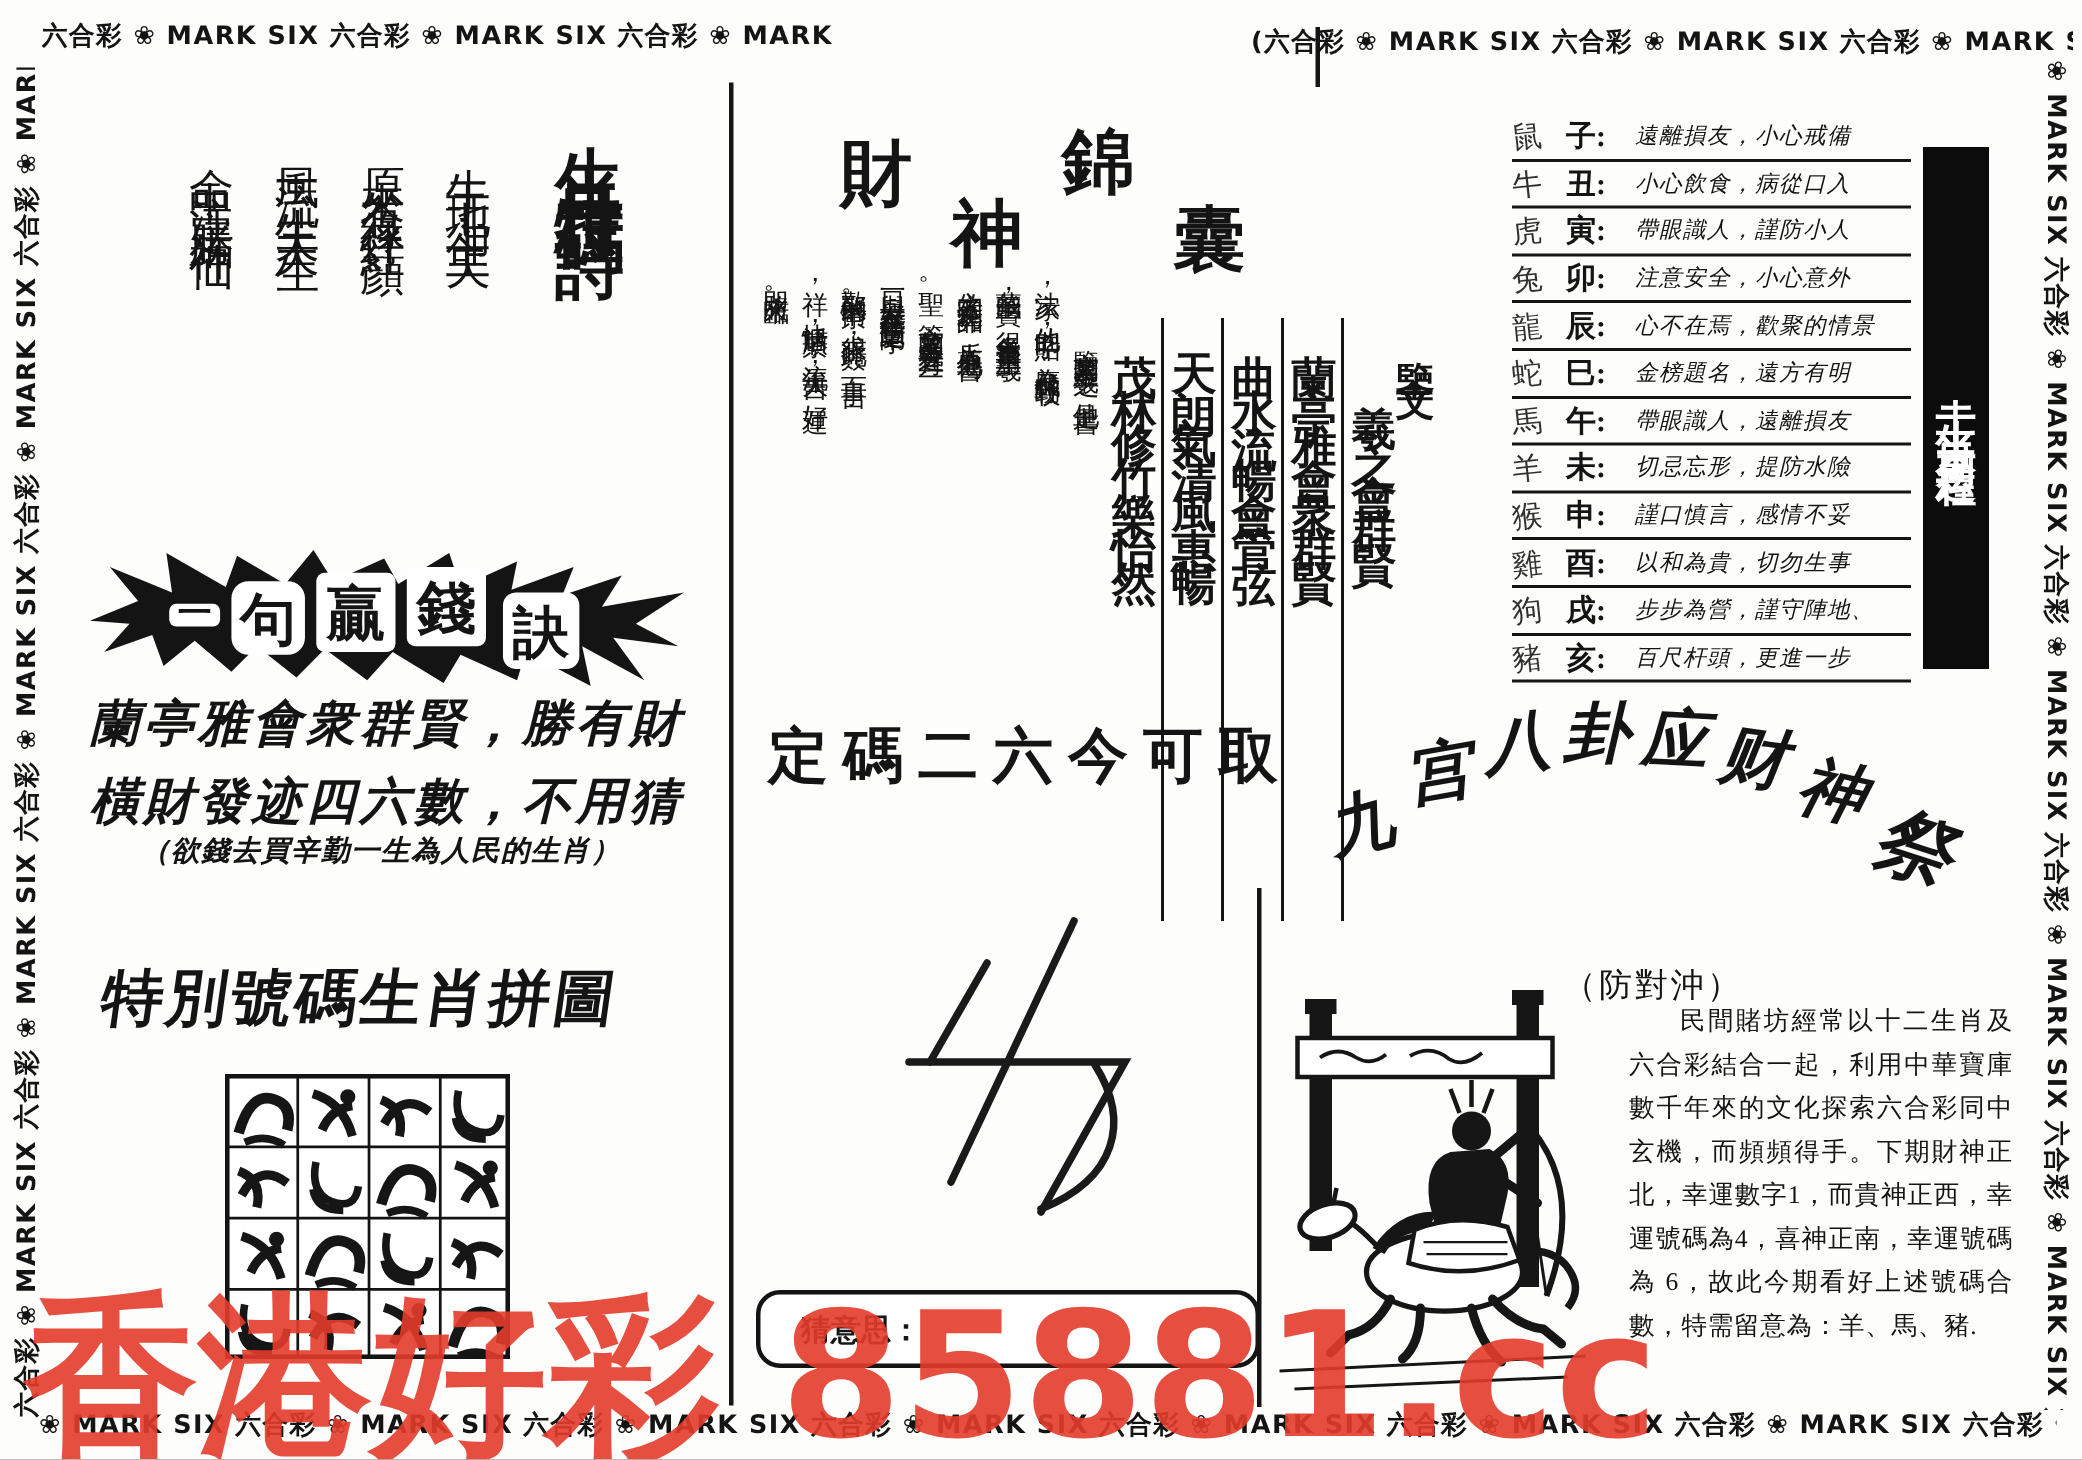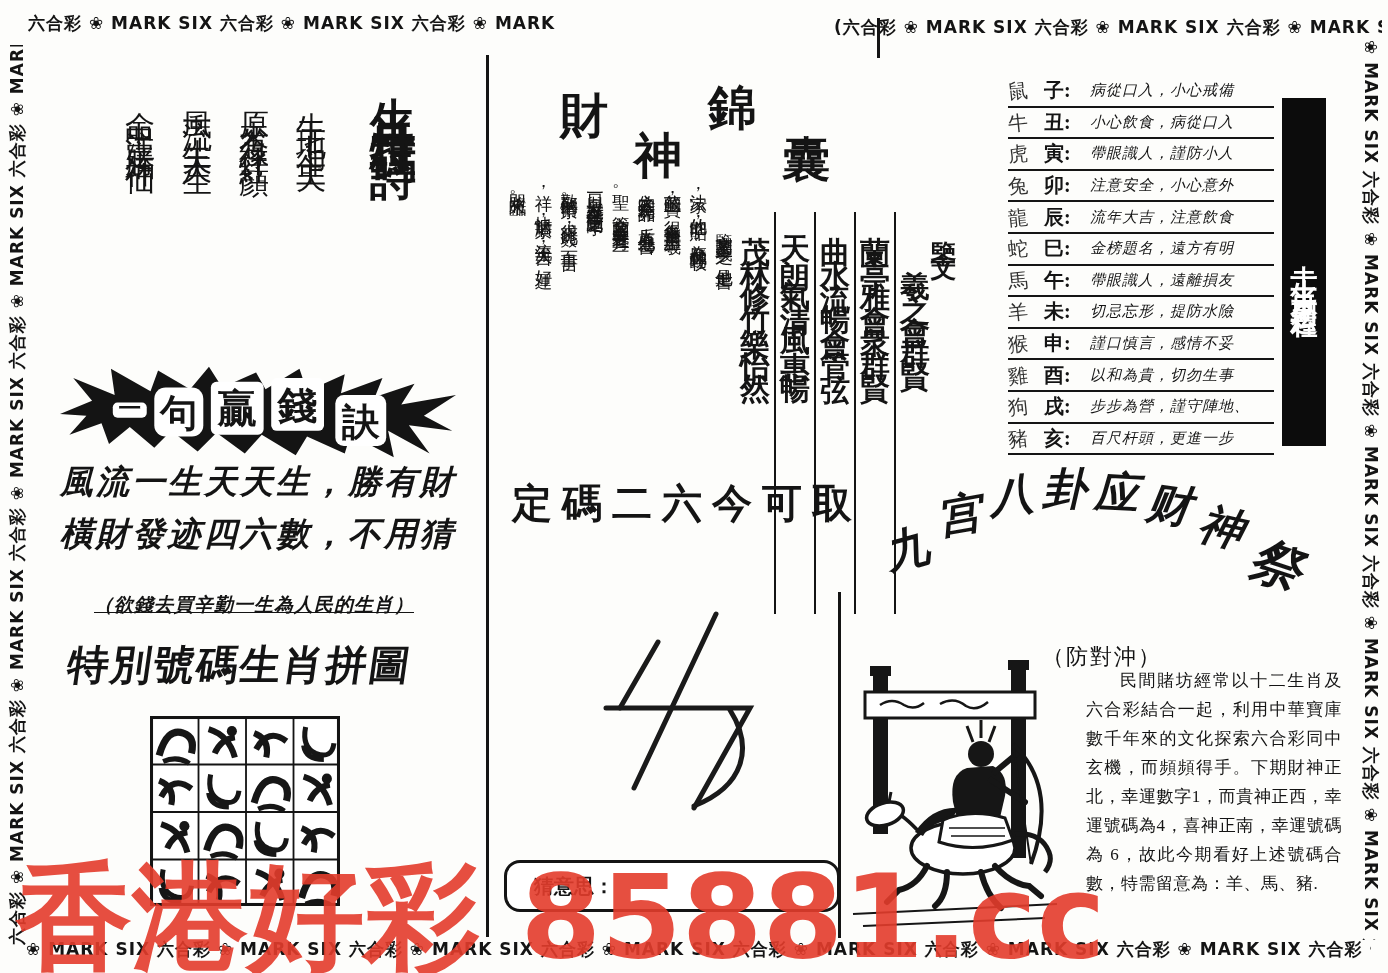--- a/index.html
+++ b/index.html
@@ -20,21 +20,21 @@
   .vline1{left:486px;top:55px;width:3px;height:882px;background:#141414;}
   .vline2{left:838px;top:592px;width:3px;height:346px;background:#141414;}
   
   .poem-title{left:362px;top:60px;height:330px;writing-mode:vertical-rl;
       font:700 46px "Liberation Serif",serif;letter-spacing:14px;}
   .poem{left:108px;top:88px;width:232px;height:310px;writing-mode:vertical-rl;white-space:pre-line;
       font:30px "Liberation Serif",serif;line-height:57px;letter-spacing:9px;}
   .banner{left:60px;top:364px;}
   .tip1{left:60px;top:460px;font:italic 600 33px "Liberation Serif",serif;letter-spacing:3px;}
   .tip2{left:60px;top:512px;font:italic 600 33px "Liberation Serif",serif;letter-spacing:3px;}
-  .tipnote{left:94px;top:592px;font:italic 600 19px "Liberation Serif",serif;letter-spacing:1px;text-decoration:underline;}
+  .tipnote{left:94px;top:554px;font:italic 600 19px "Liberation Serif",serif;letter-spacing:1px;}
   .puzzle-title{left:68px;top:638px;font:700 41px "Liberation Sans",sans-serif;
       transform:skewX(-8deg);letter-spacing:2px;}
   .puzzle{left:150px;top:716px;}
   
   .headline{left:560px;top:78px;width:300px;display:flex;gap:26px;}
   .headline .ch{display:inline-block;font:600 48px "Liberation Serif",serif;}
   .headline .ch:nth-child(1){transform:translateY(6px);}
   .headline .ch:nth-child(2){transform:translateY(46px);}
   .headline .ch:nth-child(3){transform:translateY(-2px);}
   .headline .ch:nth-child(4){transform:translateY(50px);}
@@ -112,21 +112,21 @@
       <rect x="224" y="12" width="56" height="56" rx="6" fill="#fff"></rect>
       <rect x="292" y="30" width="54" height="54" rx="9" fill="#fff"></rect>
       <text x="74" y="52" text-anchor="middle" font-size="24" font-weight="bold" fill="#141414">一</text>
       <text x="126" y="63" text-anchor="middle" font-size="40" font-weight="bold" fill="#141414">句</text>
       <text x="188" y="59" text-anchor="middle" font-size="42" font-weight="bold" fill="#141414">贏</text>
       <text x="252" y="55" text-anchor="middle" font-size="42" font-weight="bold" fill="#141414">錢</text>
       <text x="319" y="72" text-anchor="middle" font-size="40" font-weight="bold" fill="#141414">訣</text>
     </svg>
   </div>
 
-  <div class="abs tip1">風流一生天天生，勝有財</div>
+  <div class="abs tip1">蘭亭雅會衆群賢，勝有財</div>
   <div class="abs tip2">橫財發迹四六數，不用猜</div>
   <div class="abs tipnote">（欲錢去買辛勤一生為人民的生肖）</div>
 
   <div class="abs puzzle-title">特別號碼生肖拼圖</div>
   <div class="abs puzzle">
     <svg width="190" height="190" viewBox="0 0 188 188">
       <defs>
         <g id="m1" stroke="#161616" fill="none">
           <path d="M6 36 Q14 8 30 14 Q42 18 38 34" stroke-width="7"></path>
           <path d="M10 42 q14 -6 26 2" stroke-width="5"></path>
@@ -203,41 +203,41 @@
   </div>
 
   <div class="abs riddle">
     <span class="lab">猜意思：</span>
   </div>
 
   <div class="abs ztable">
     <div class="zrow">
       <span class="zicon">鼠</span>
       <span class="zbranch">子:</span>
-      <span class="zfortune">病從口入，小心戒備</span>
+      <span class="zfortune">遠離損友，小心戒備</span>
     </div>
     <div class="zrow">
       <span class="zicon">牛</span>
       <span class="zbranch">丑:</span>
       <span class="zfortune">小心飲食，病從口入</span>
     </div>
     <div class="zrow">
       <span class="zicon">虎</span>
       <span class="zbranch">寅:</span>
       <span class="zfortune">帶眼識人，謹防小人</span>
     </div>
     <div class="zrow">
       <span class="zicon">兔</span>
       <span class="zbranch">卯:</span>
       <span class="zfortune">注意安全，小心意外</span>
     </div>
     <div class="zrow">
       <span class="zicon">龍</span>
       <span class="zbranch">辰:</span>
-      <span class="zfortune">流年大吉，注意飲食</span>
+      <span class="zfortune">心不在焉，歡聚的情景</span>
     </div>
     <div class="zrow">
       <span class="zicon">蛇</span>
       <span class="zbranch">巳:</span>
       <span class="zfortune">金榜題名，遠方有明</span>
     </div>
     <div class="zrow">
       <span class="zicon">馬</span>
       <span class="zbranch">午:</span>
       <span class="zfortune">帶眼識人，遠離損友</span>

